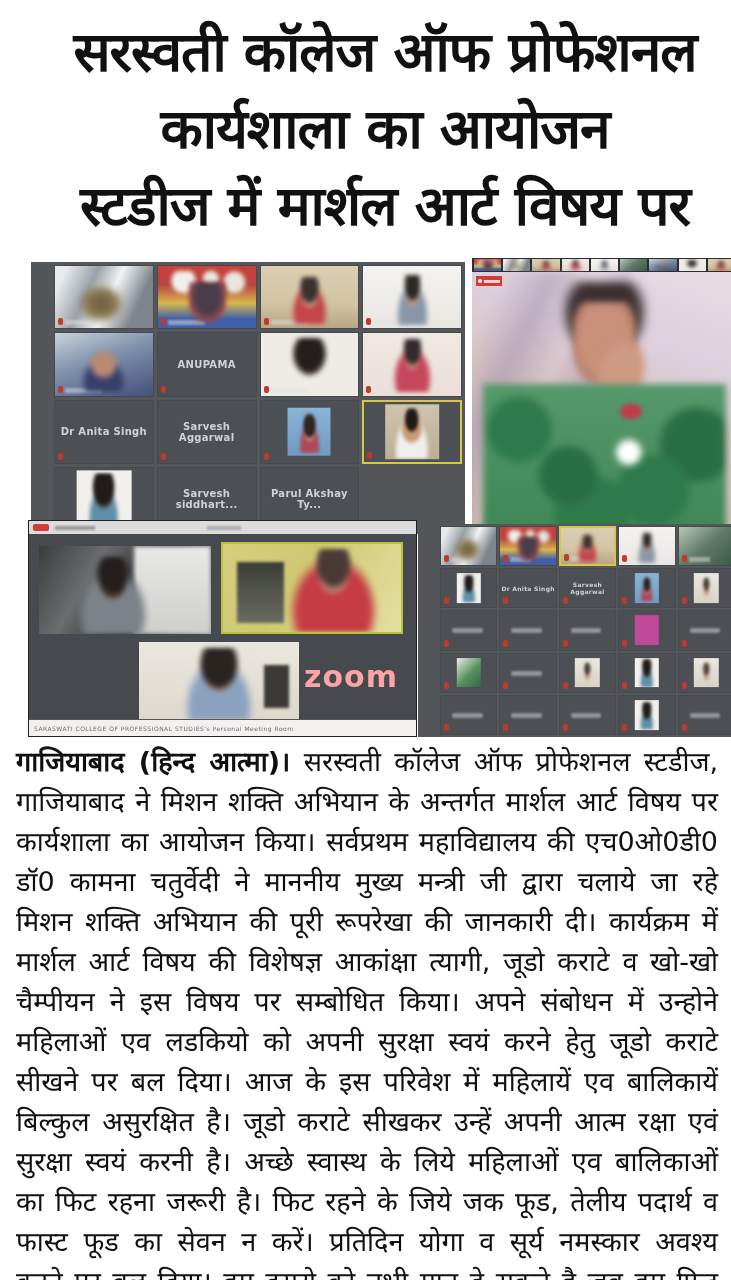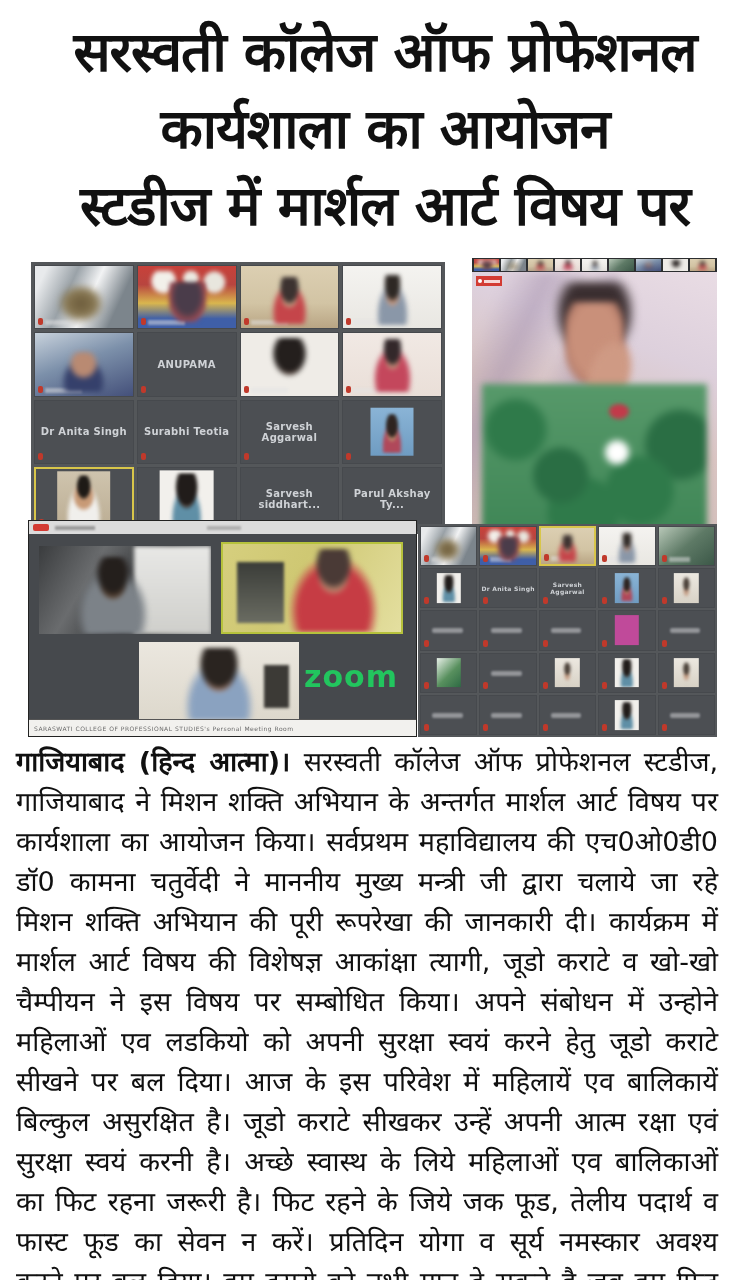--- a/index.html
+++ b/index.html
@@ -9,21 +9,21 @@
   }
   
   .headline{
     padding-top:14px;text-align:center;color:#111;
     font-weight:bold;line-height:77px;font-size:55px;
     letter-spacing:-1px;
   }
   .headline div{white-space:nowrap;margin-left:39px;}
   
   .collage{position:absolute;left:20px;top:258px;width:697px;height:479px;}
-  .panel{position:absolute;overflow:hidden;}
+  .panel{position:absolute;overflow:hidden;padding-left:20px;}
   .zoombg{background:#54575a;}
   
   .grid{display:grid;gap:3px;padding:3px;box-sizing:border-box;height:100%;}
   .grid-left-inner{grid-template-columns:repeat(4,1fr);grid-template-rows:repeat(4,1fr);}
   .grid-right-inner{grid-template-columns:repeat(5,1fr);grid-template-rows:repeat(5,1fr);gap:2px;padding:2px;}
   .tile{position:relative;background:#4c4f53;overflow:hidden;border:1px solid #46494d;}
   .tile.selected{border:2px solid #d8c64a;}
   .tile .name-center{
     position:absolute;inset:0;display:flex;align-items:center;justify-content:center;
     color:#cfd2d6;font-size:10px;font-weight:bold;letter-spacing:.3px;text-align:center;
@@ -153,21 +153,21 @@
     background:radial-gradient(ellipse at 50% 18%,#4a3a36 0 20%,transparent 28%),
                radial-gradient(ellipse at 50% 34%,#c08a70 0 16%,transparent 24%),
                radial-gradient(ellipse at 50% 75%,#c63c44 0 50%,transparent 65%);filter:blur(2px);}
   .bl-bluewoman{background:linear-gradient(180deg,#ebe7df 0%,#ddd8cc 100%);}
   .bl-bluewoman::before{content:"";position:absolute;right:6%;top:30%;width:16%;height:55%;
     background:#3c3a36;filter:blur(1.5px);}
   .bl-bluewoman::after{content:"";position:absolute;left:24%;top:8%;width:52%;height:92%;
     background:radial-gradient(ellipse at 50% 22%,#2a2420 0 26%,transparent 36%),
                radial-gradient(ellipse at 50% 42%,#cb977e 0 16%,transparent 26%),
                radial-gradient(ellipse at 50% 82%,#8aa2c0 0 45%,transparent 60%);filter:blur(2px);}
-  .zoom-watermark{position:absolute;right:18px;bottom:26px;color:#22c55e;
+  .zoom-watermark{position:absolute;right:18px;bottom:26px;color:#fca5a5;
     font-size:30px;font-weight:bold;letter-spacing:1px;filter:blur(.5px);}
   .bl-caption{position:absolute;left:0;bottom:0;right:0;height:16px;background:#f2f1ee;
     border-top:1px solid #555;display:flex;align-items:center;}
   .bl-caption span{color:#6a6a6a;font-size:6px;margin-left:5px;filter:blur(.6px);letter-spacing:.5px;white-space:nowrap;}
   
   .article{
     position:absolute;left:16px;top:742px;width:702px;
     font-size:27px;line-height:40px;color:#101010;text-align:justify;
     word-spacing:2px;
   }
@@ -213,24 +213,20 @@
         <div class="tile v-white-portrait">
           <div class="nametag"></div>
           <div class="mic"></div>
         </div>
         <div class="tile v-pink">
           <div class="nametag"></div>
           <div class="mic"></div>
         </div>
         <div class="tile">
           <div class="name-center">Dr Anita Singh</div>
-          <div class="mic"></div>
-        </div>
-        <div class="tile">
-          <div class="name-center">Surabhi Teotia</div>
           <div class="mic"></div>
         </div>
         <div class="tile">
           <div class="name-center">Sarvesh Aggarwal</div>
           <div class="mic"></div>
         </div>
         <div class="tile">
           <div class="portrait small p-blue"></div>
           <div class="mic"></div>
         </div>

